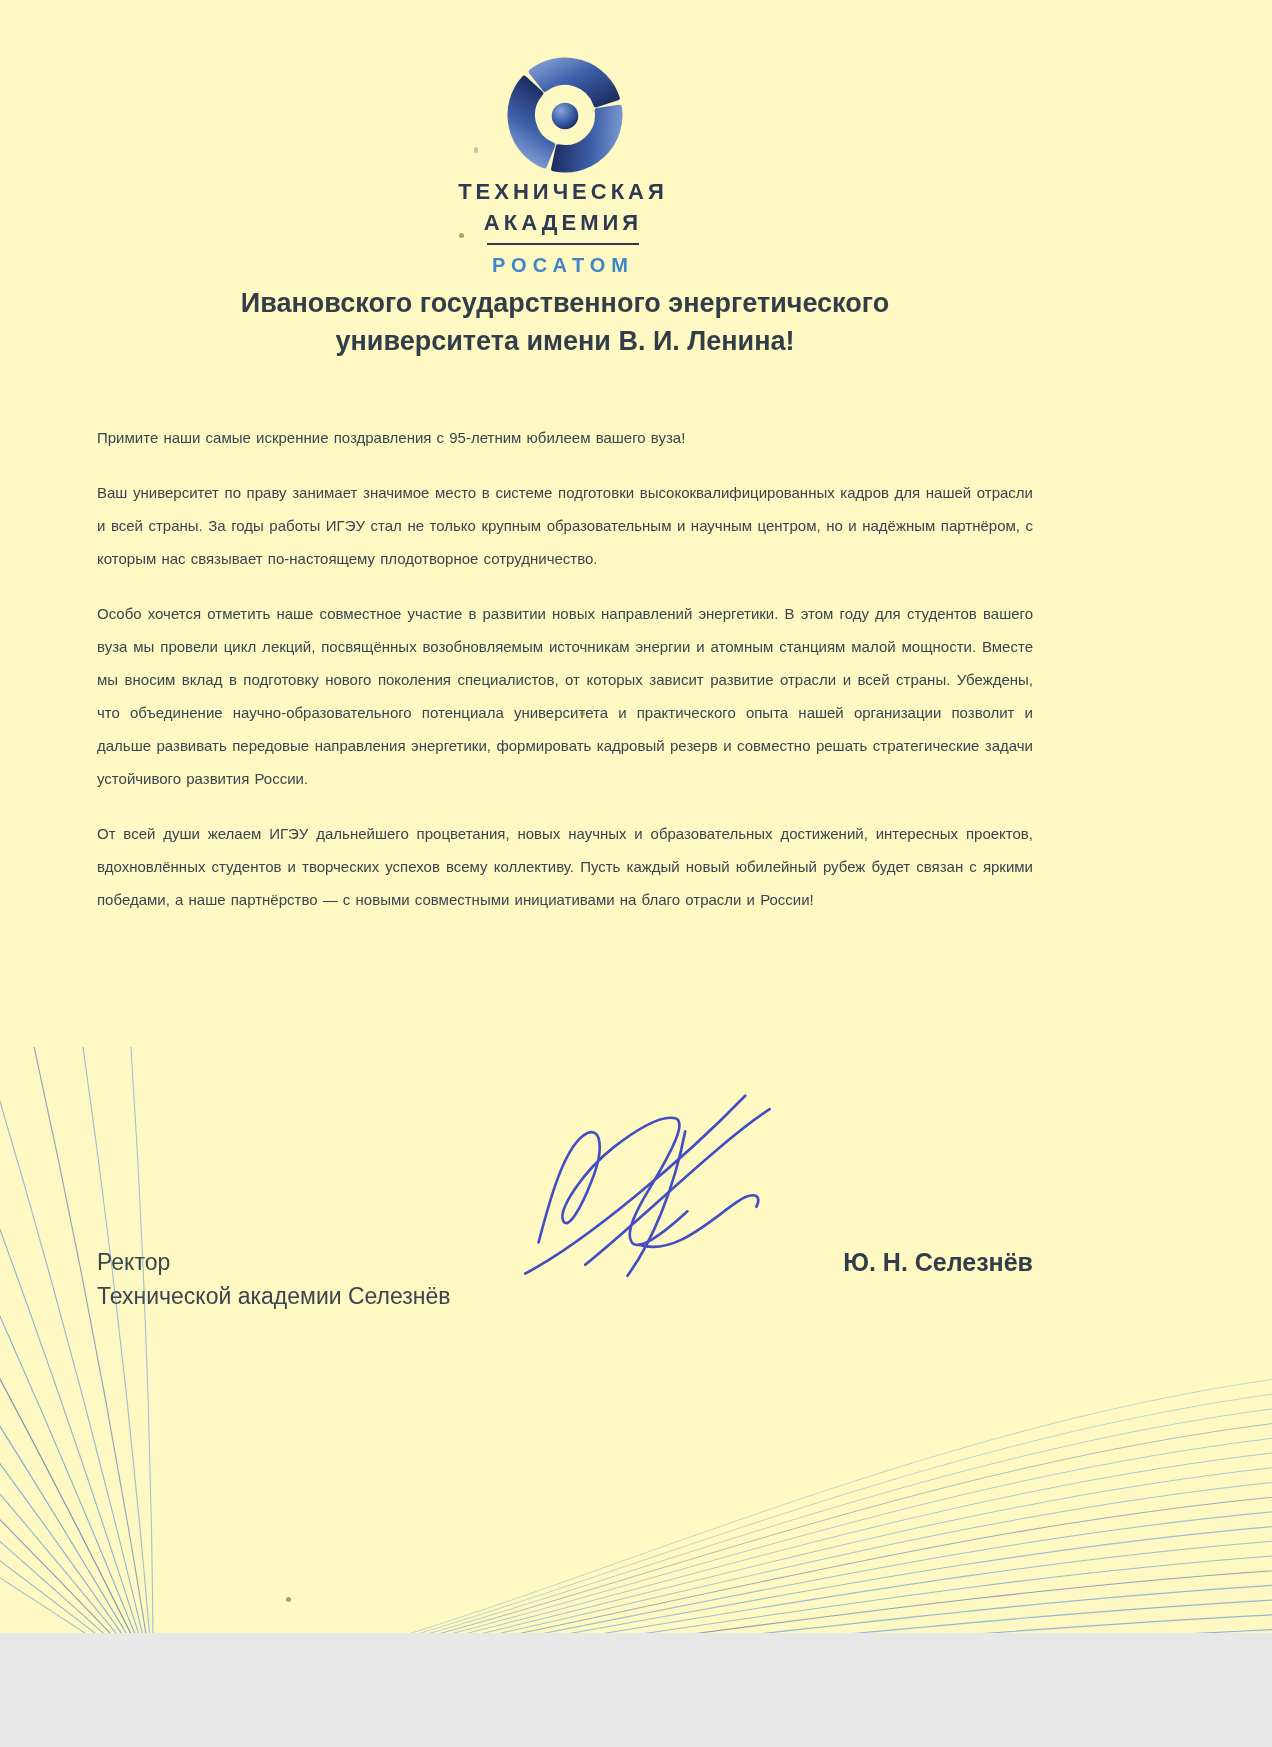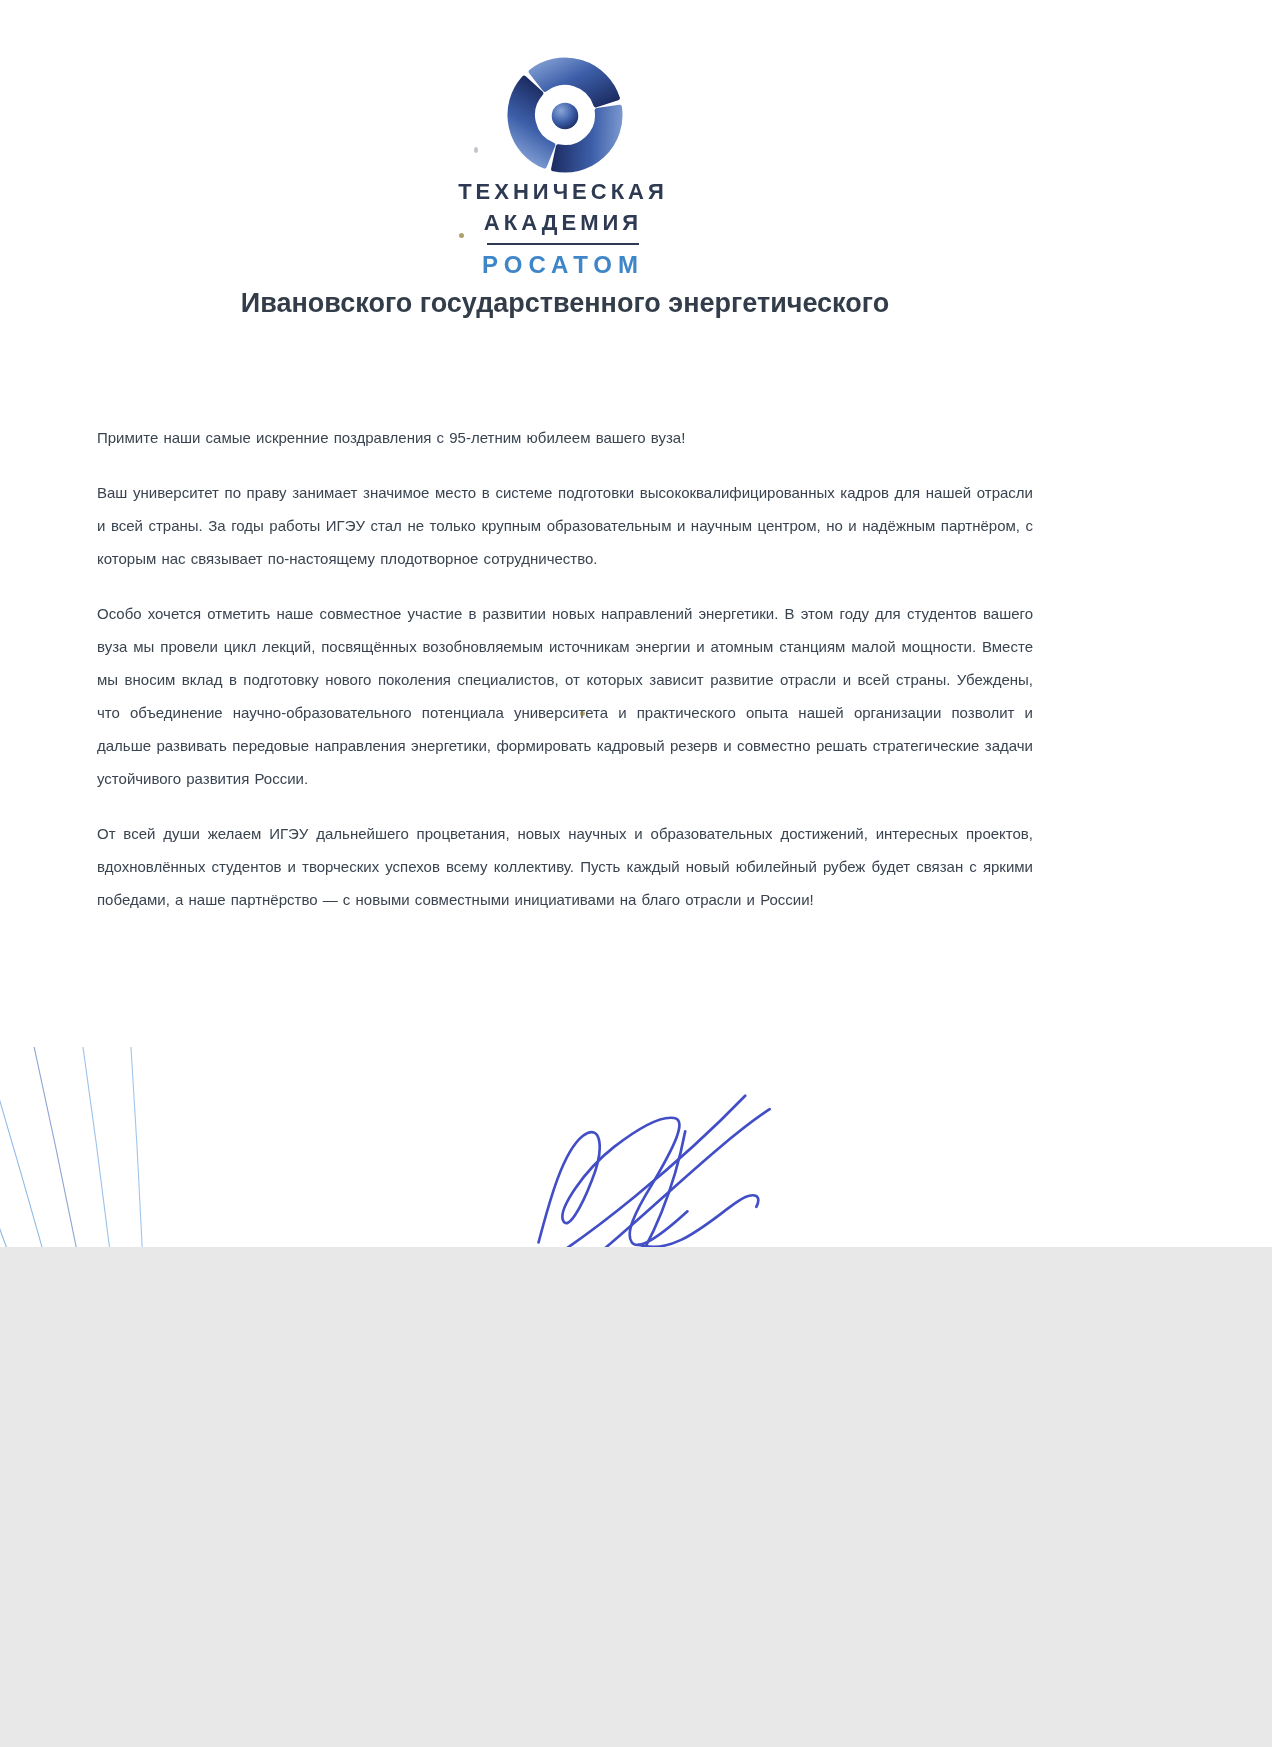--- a/index.html
+++ b/index.html
@@ -1,20 +1,20 @@
 <!DOCTYPE html>
 <html lang="ru"><head>
 <meta charset="utf-8">
 <style>
   html,body{margin:0;padding:0;background:#e8e8e8;}
   .page{
     position:relative;
-    width:1272px;height:1247px;
+    width:1272px;height:1633px;
     margin:0 auto;
-    background:#ffffff;
+    background:#fef9c3;
     overflow:hidden;
     font-family:"Liberation Sans", sans-serif;
     color:#3a4450;
   }
   
   .logo-wrap{position:absolute;top:56px;left:506px;width:118px;height:118px;}
   .org-name{
     position:absolute;top:176px;left:398px;width:330px;
     text-align:center;
     font-size:22px;line-height:31px;
@@ -22,21 +22,21 @@
     font-weight:600;
     color:#2e3a52;
   }
   .org-divider{
     position:absolute;top:243px;left:487px;width:152px;height:2px;
     background:#2e3a52;
   }
   .brand-name{
     position:absolute;top:252px;left:398px;width:330px;
     text-align:center;
-    font-size:24px;line-height:26px;
+    font-size:20px;line-height:26px;
     letter-spacing:6px;
     font-weight:700;
     color:#3f86c8;
   }
   
   .letter-heading{
     position:absolute;top:284px;left:97px;width:936px;
     text-align:center;
     font-size:27px;line-height:38px;
     font-weight:700;
@@ -95,20 +95,21 @@
 
   <div class="org-name">
     <div>ТЕХНИЧЕСКАЯ</div>
     <div>АКАДЕМИЯ</div>
   </div>
   <div class="org-divider"></div>
   <div class="brand-name">РОСАТОМ</div>
 
   <div class="letter-heading">
     <div>Ивановского государственного энергетического</div>
+    <div>университета имени В. И. Ленина!</div>
   </div>
 
   <div class="letter-body">
     <p>Примите наши самые искренние поздравления с 95-летним юбилеем вашего вуза!</p>
     <p>Ваш университет по праву занимает значимое место в системе подготовки высококвалифицированных кадров для нашей отрасли и всей страны. За годы работы ИГЭУ стал не только крупным образовательным и научным центром, но и надёжным партнёром, с которым нас связывает по-настоящему плодотворное сотрудничество.</p>
     <p>Особо хочется отметить наше совместное участие в развитии новых направлений энергетики. В этом году для студентов вашего вуза мы провели цикл лекций, посвящённых возобновляемым источникам энергии и атомным станциям малой мощности. Вместе мы вносим вклад в подготовку нового поколения специалистов, от которых зависит развитие отрасли и всей страны. Убеждены, что объединение научно-образовательного потенциала университета и практического опыта нашей организации позволит и дальше развивать передовые направления энергетики, формировать кадровый резерв и совместно решать стратегические задачи устойчивого развития России.</p>
     <p>От всей души желаем ИГЭУ дальнейшего процветания, новых научных и образовательных достижений, интересных проектов, вдохновлённых студентов и творческих успехов всему коллективу. Пусть каждый новый юбилейный рубеж будет связан с яркими победами, а наше партнёрство — с новыми совместными инициативами на благо отрасли и России!</p>
   </div>
 
   <div class="sign-row">

